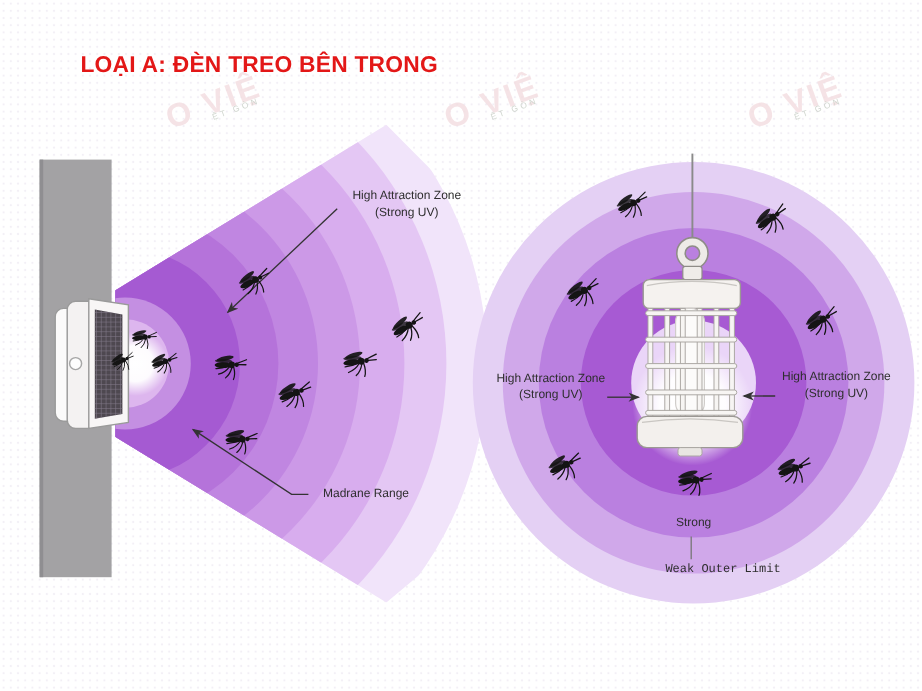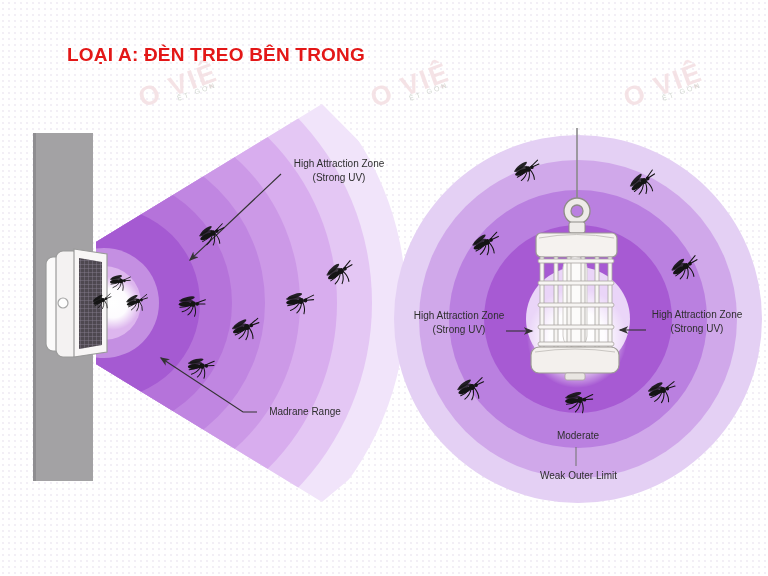--- a/index.html
+++ b/index.html
@@ -19,21 +19,21 @@
   #title-b{left:417px;}
   .lbl{
     position:absolute;color:#2e2e2e;font-size:10px;line-height:13.5px;
     text-align:center;white-space:nowrap;
   }
   #lbl-a-haz{left:272px;top:157px;width:134px;}
   #lbl-a-mod{left:250px;top:405px;width:110px;}
   #lbl-b-haz-left{left:398px;top:309px;width:122px;}
   #lbl-b-haz-right{left:636px;top:308px;width:122px;}
   #lbl-b-madrane{left:528px;top:429px;width:100px;}
-  #lbl-b-weak{left:506px;top:469px;width:145px;}
+  #lbl-b-weak{left:530px;top:469px;width:145px;font-family:Liberation Mono, monospace;}
   .wm{
     position:absolute;transform:rotate(-20deg);opacity:.8;pointer-events:none;
   }
   .wm-big{display:block;font-size:27px;font-weight:700;color:#f3dde0;letter-spacing:2px;}
   .wm-small{display:block;font-size:7px;color:#c6cdc4;letter-spacing:2.5px;margin:-7px 0 0 36px;}
   #wm-1{left:137px;top:70px;}
   #wm-2{left:369px;top:70px;}
   #wm-3{left:622px;top:70px;}
 </style>
 </head>
@@ -193,16 +193,16 @@
   <div class="lbl" id="lbl-a-mod">Madrane Range</div>
 
   <div class="lbl" id="lbl-b-haz-left">
     <span>High Attraction Zone</span><br>
     <span>(Strong UV)</span>
   </div>
   <div class="lbl" id="lbl-b-haz-right">
     <span>High Attraction Zone</span><br>
     <span>(Strong UV)</span>
   </div>
-  <div class="lbl" id="lbl-b-madrane">Moderate</div>
+  <div class="lbl" id="lbl-b-madrane">Strong</div>
   <div class="lbl" id="lbl-b-weak">Weak Outer Limit</div>
 
 </div>
 
 </body></html>

